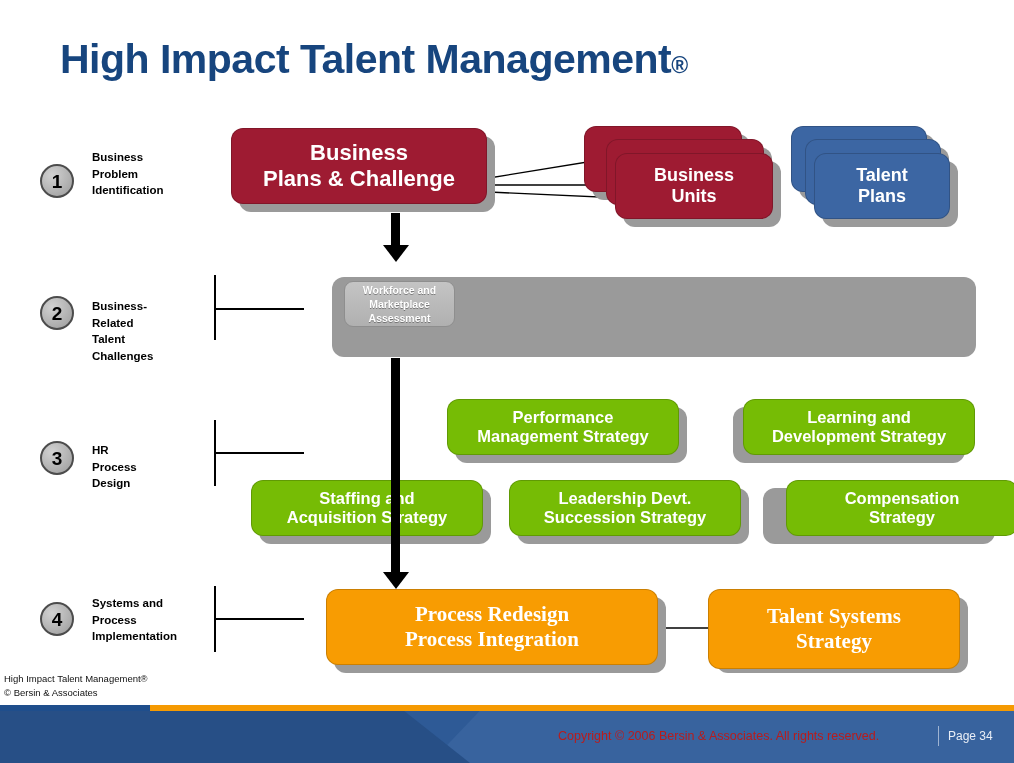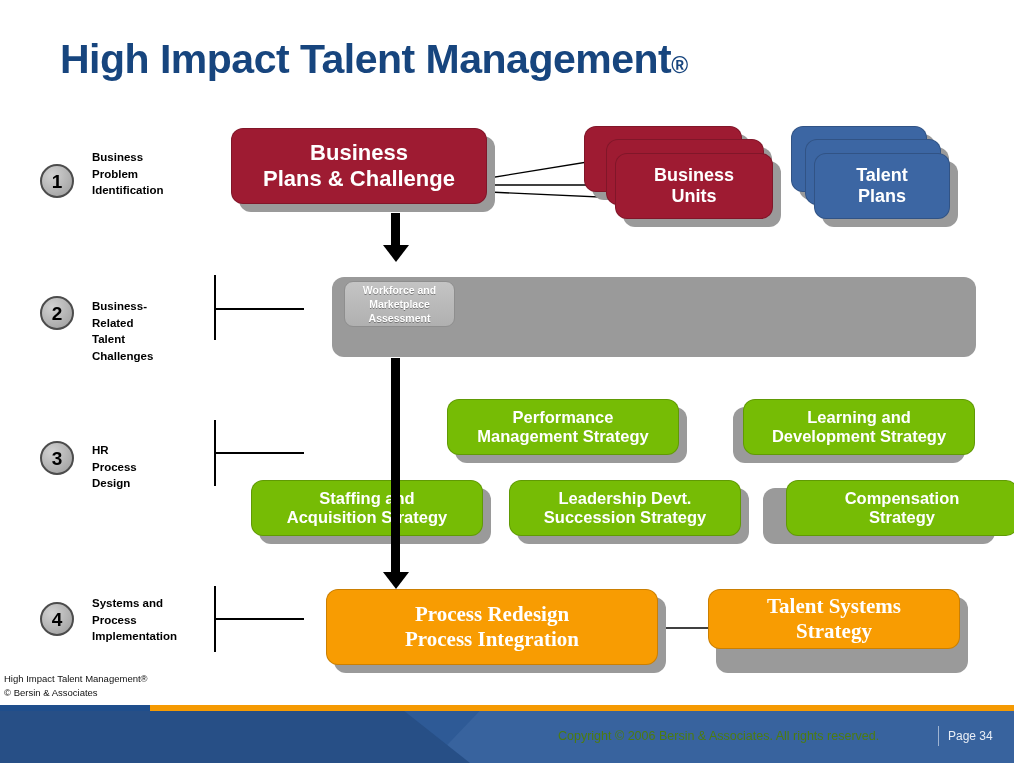--- a/index.html
+++ b/index.html
@@ -105,21 +105,21 @@
     position:absolute;left:30px;top:-9px;
     font-family:"Liberation Serif",serif;font-style:italic;
     font-size:26px;color:#fff;font-weight:bold;
   }
   #logo .wordmark{
     color:#fff;font-size:16.5px;letter-spacing:2.3px;margin-left:16px;
     font-family:Liberation Mono, monospace;padding-bottom:2px;
   }
   #copyright{
     position:absolute;left:558px;top:729px;
-    color:#4d7c0f;font-size:12.5px;white-space:nowrap;
+    color:#b91c1c;font-size:12.5px;white-space:nowrap;
   }
   #pagesep{position:absolute;left:938px;top:726px;width:1px;height:20px;background:#9fb4d2;}
   #pagenum{position:absolute;left:948px;top:729px;color:#E9EEF6;font-size:12px;white-space:nowrap;}
 </style>
 </head>
 <body>
 
 <div id="slide">
 
   <div id="title"><span>High Impact Talent Management</span><span class="reg">®</span></div>
@@ -220,21 +220,21 @@
 Strategy</div>
 
   <div class="arrowstem" style="left:391px;top:470px;height:105px;"></div>
   <div class="arrowhead" style="left:383px;top:572px;"></div>
 
   <div class="shadow" style="left:334px;top:597px;width:332px;height:76px;"></div>
   <div class="box orange" style="left:326px;top:589px;width:332px;height:76px;font-size:21px;">Process Redesign
 Process Integration</div>
 
   <div class="shadow" style="left:716px;top:597px;width:252px;height:76px;"></div>
-  <div class="box orange" style="left:708px;top:589px;width:252px;height:60px;font-size:21px;">Talent Systems
+  <div class="box orange" style="left:708px;top:589px;width:252px;height:80px;font-size:21px;">Talent Systems
 Strategy</div>
 
   <div id="footnote">High  Impact  Talent  Management®
 © Bersin &amp; Associates</div>
 
   <div id="botbar">
     <div class="navyL"></div>
     <div class="orangeS"></div>
     <div class="field"></div>
     <div class="angle1"></div>

